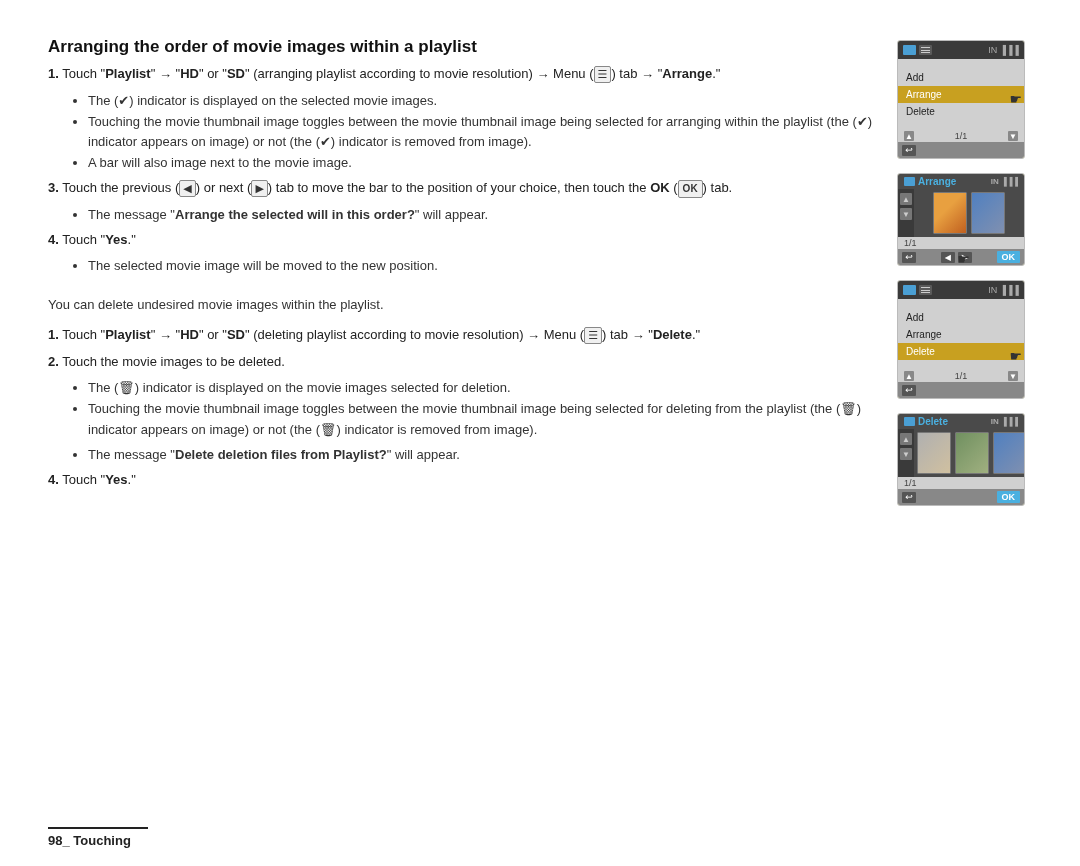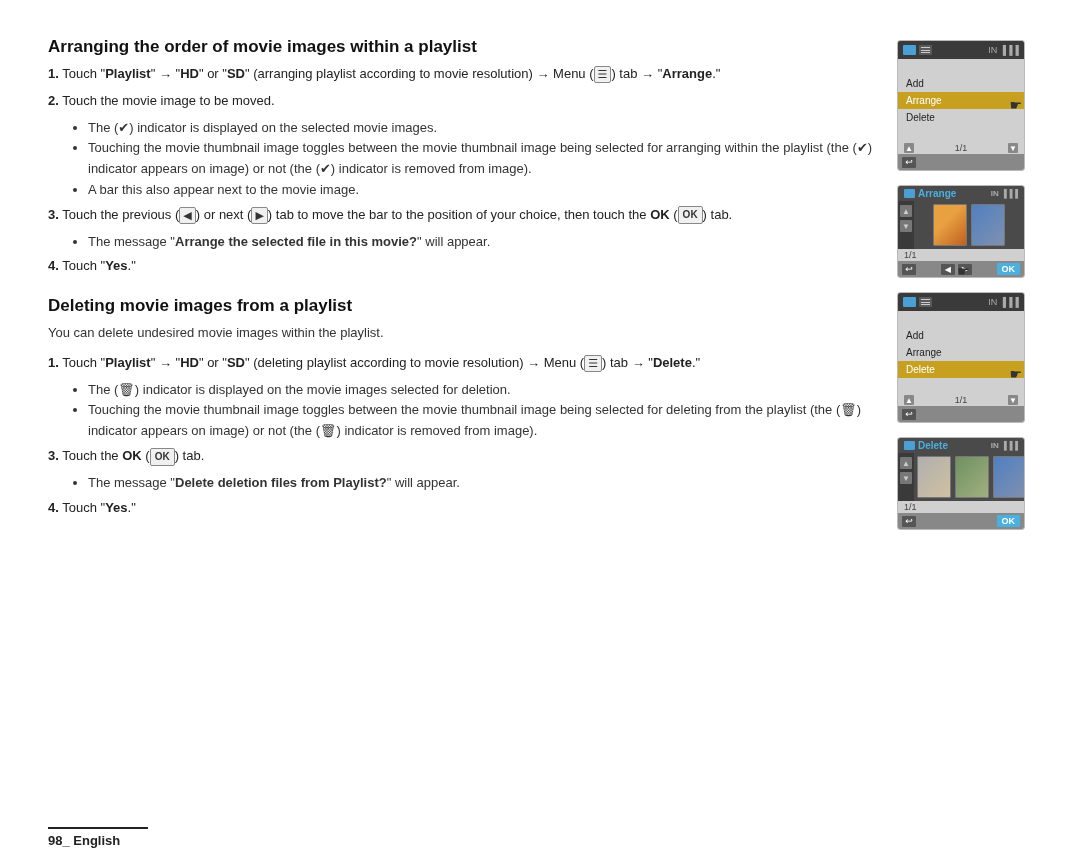--- a/index.html
+++ b/index.html
@@ -177,21 +177,21 @@
     .ui-menu-icon span {
       display: block;
       width: 9px;
       height: 1px;
       background: #ccc;
     }
 
     
     .ui-menu-area {
       background: #d0d0d0;
-      padding: 16px 0;
+      padding: 10px 0;
     }
 
     .ui-menu-item {
       padding: 3px 8px;
       font-size: 10px;
       color: #222;
       background: #d0d0d0;
       display: flex;
       align-items: center;
       justify-content: space-between;
@@ -357,64 +357,62 @@
 
     <div>
       <div class="section-title">Arranging the order of movie images within a playlist</div>
 
       <div class="step">
         <span class="step-num">1.</span>
         Touch "<span class="bold">Playlist</span>" → "<span class="bold">HD</span>" or "<span class="bold">SD</span>" (arranging playlist according to movie resolution) →
         Menu (<span class="ui-badge">☰</span>) tab → "<span class="bold">Arrange</span>."
       </div>
 
-      <div class="step">
-        <span class="step-num">2.</span>
-        Touch the movie image to be moved.
-      </div>
       <ul class="bullet-list">
         <li>The (✔) indicator is displayed on the selected movie images.</li>
         <li>Touching the movie thumbnail image toggles between the movie thumbnail image being selected for arranging within the playlist (the (✔) indicator appears on image) or not (the (✔) indicator is removed from image).</li>
-        <li>A bar this also appear next to the movie image.</li>
+        <li>A bar will also image next to the movie image.</li>
       </ul>
 
       <div class="step">
         <span class="step-num">3.</span>
         Touch the previous (<span class="ui-badge">◀</span>) or next (<span class="ui-badge">▶</span>) tab to move the bar to the position of your choice,
         then touch the <span class="bold">OK</span> (<span class="ok-badge">OK</span>) tab.
       </div>
       <ul class="bullet-list">
-        <li>The message "<span class="bold">Arrange the selected file in this movie?</span>" will appear.</li>
+        <li>The message "<span class="bold">Arrange the selected will in this order?</span>" will appear.</li>
       </ul>
 
       <div class="step">
         <span class="step-num">4.</span>
         Touch "<span class="bold">Yes</span>."
       </div>
+      <ul class="bullet-list">
+        <li>The selected movie image will be moved to the new position.</li>
+      </ul>
     </div>
 
     <div class="section-gap">
-      <div class="section-title">Deleting movie images from a playlist</div>
       <div class="section-intro">You can delete undesired movie images within the playlist.</div>
 
       <div class="step">
         <span class="step-num">1.</span>
         Touch "<span class="bold">Playlist</span>" → "<span class="bold">HD</span>" or "<span class="bold">SD</span>" (deleting playlist according to movie resolution) →
         Menu (<span class="ui-badge">☰</span>) tab → "<span class="bold">Delete</span>."
       </div>
 
+      <div class="step">
+        <span class="step-num">2.</span>
+        Touch the movie images to be deleted.
+      </div>
       <ul class="bullet-list">
         <li>The (🗑) indicator is displayed on the movie images selected for deletion.</li>
         <li>Touching the movie thumbnail image toggles between the movie thumbnail image being selected for deleting from the playlist (the (🗑) indicator appears on image) or not (the (🗑) indicator is removed from image).</li>
       </ul>
 
-      <div class="step">
-        <span class="step-num">3.</span>
-        Touch the <span class="bold">OK</span> (<span class="ok-badge">OK</span>) tab.
-      </div>
       <ul class="bullet-list">
         <li>The message "<span class="bold">Delete deletion files from Playlist?</span>" will appear.</li>
       </ul>
 
       <div class="step">
         <span class="step-num">4.</span>
         Touch "<span class="bold">Yes</span>."
       </div>
     </div>
 
@@ -547,14 +545,14 @@
         <div class="ui-back-btn">↩</div>
         <div style="flex:1;"></div>
         <div class="ui-ok-btn">OK</div>
       </div>
     </div>
 
   </div>
 </div>
 
 <div class="footer">
-  <span>98_ English</span>
+  <span>98_ Touching</span>
 </div>
 
 </body></html>

